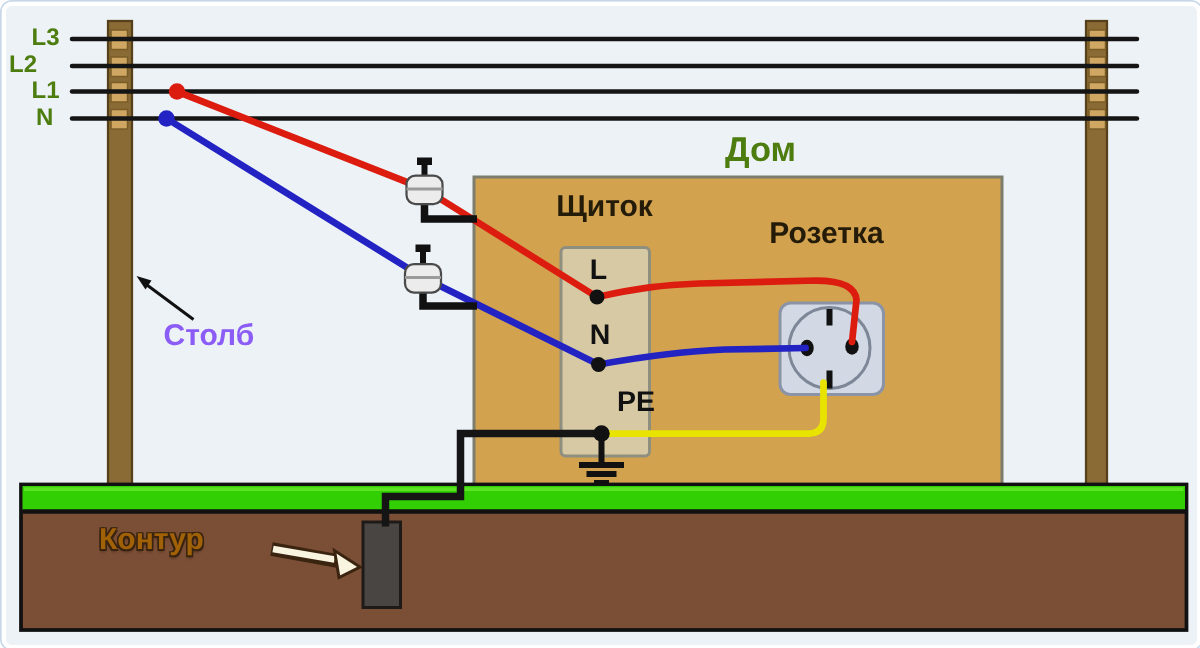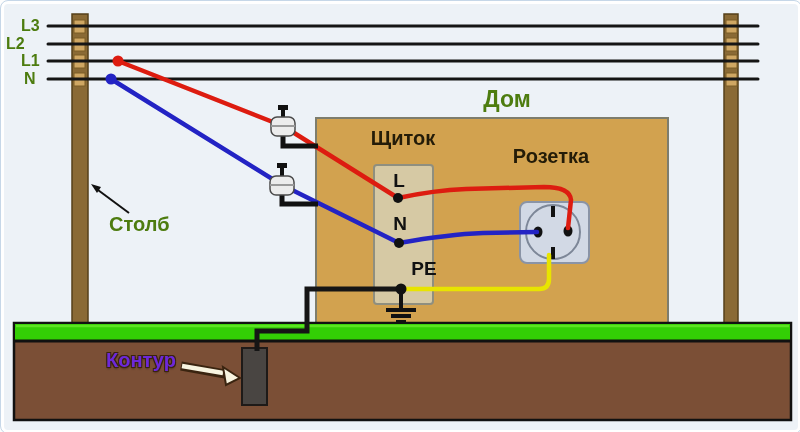--- a/index.html
+++ b/index.html
@@ -14,22 +14,22 @@
   .lbl{
     position:absolute; font-weight:bold; color:#4d7c0f;
     font-family:"Liberation Sans", sans-serif; white-space:nowrap;
   }
   .lbl.center{text-align:center;}
   .line-lbl{font-size:16px;}
   .big-lbl{font-size:23px;}
   .mid-lbl{font-size:20px; color:#241c08;}
   .term-lbl{font-size:19px; color:#111;}
   .ground-lbl{
-    font-size:20px; line-height:23px; text-align:center;
-    color:#6d28d9;
+    font-size:20px; line-height:23px; text-align:left;
+    color:#a16207;
     text-shadow:-1px -1px 0 #3a2410, 1px -1px 0 #3a2410,
                 -1px 1px 0 #3a2410, 1px 1px 0 #3a2410,
                  0 2px 2px rgba(0,0,0,.35);
   }
 </style>
 </head>
 <body>
 
 <div id="frame">
 
@@ -130,21 +130,21 @@
   <div class="lbl line-lbl" style="left:5px; top:34px;">L2</div>
   <div class="lbl line-lbl" style="left:20px; top:51px;text-align:right;">L1</div>
   <div class="lbl line-lbl" style="left:23px; top:69px;">N</div>
 
   <div class="lbl big-lbl center" style="left:466px; top:85px; width:80px;">Дом</div>
 
   <div class="lbl mid-lbl center" style="left:352px; top:126px; width:100px;">Щиток</div>
 
   <div class="lbl mid-lbl center" style="left:495px; top:144px; width:110px;">Розетка</div>
 
-  <div class="lbl mid-lbl" style="left:108px; top:212px; color:#4d7c0f;">Столб</div>
+  <div class="lbl mid-lbl" style="left:108px; top:212px; color:#8b5cf6;">Столб</div>
 
   <div class="lbl term-lbl center" style="left:383px; top:169px; width:30px;">L</div>
   <div class="lbl term-lbl center" style="left:384px; top:212px; width:30px;">N</div>
   <div class="lbl term-lbl center" style="left:408px; top:257px; width:30px;">PE</div>
 
   <div class="lbl ground-lbl" style="left:65px; top:348px; width:150px;">
     <div>Контур</div>
   </div>
 
 </div>

